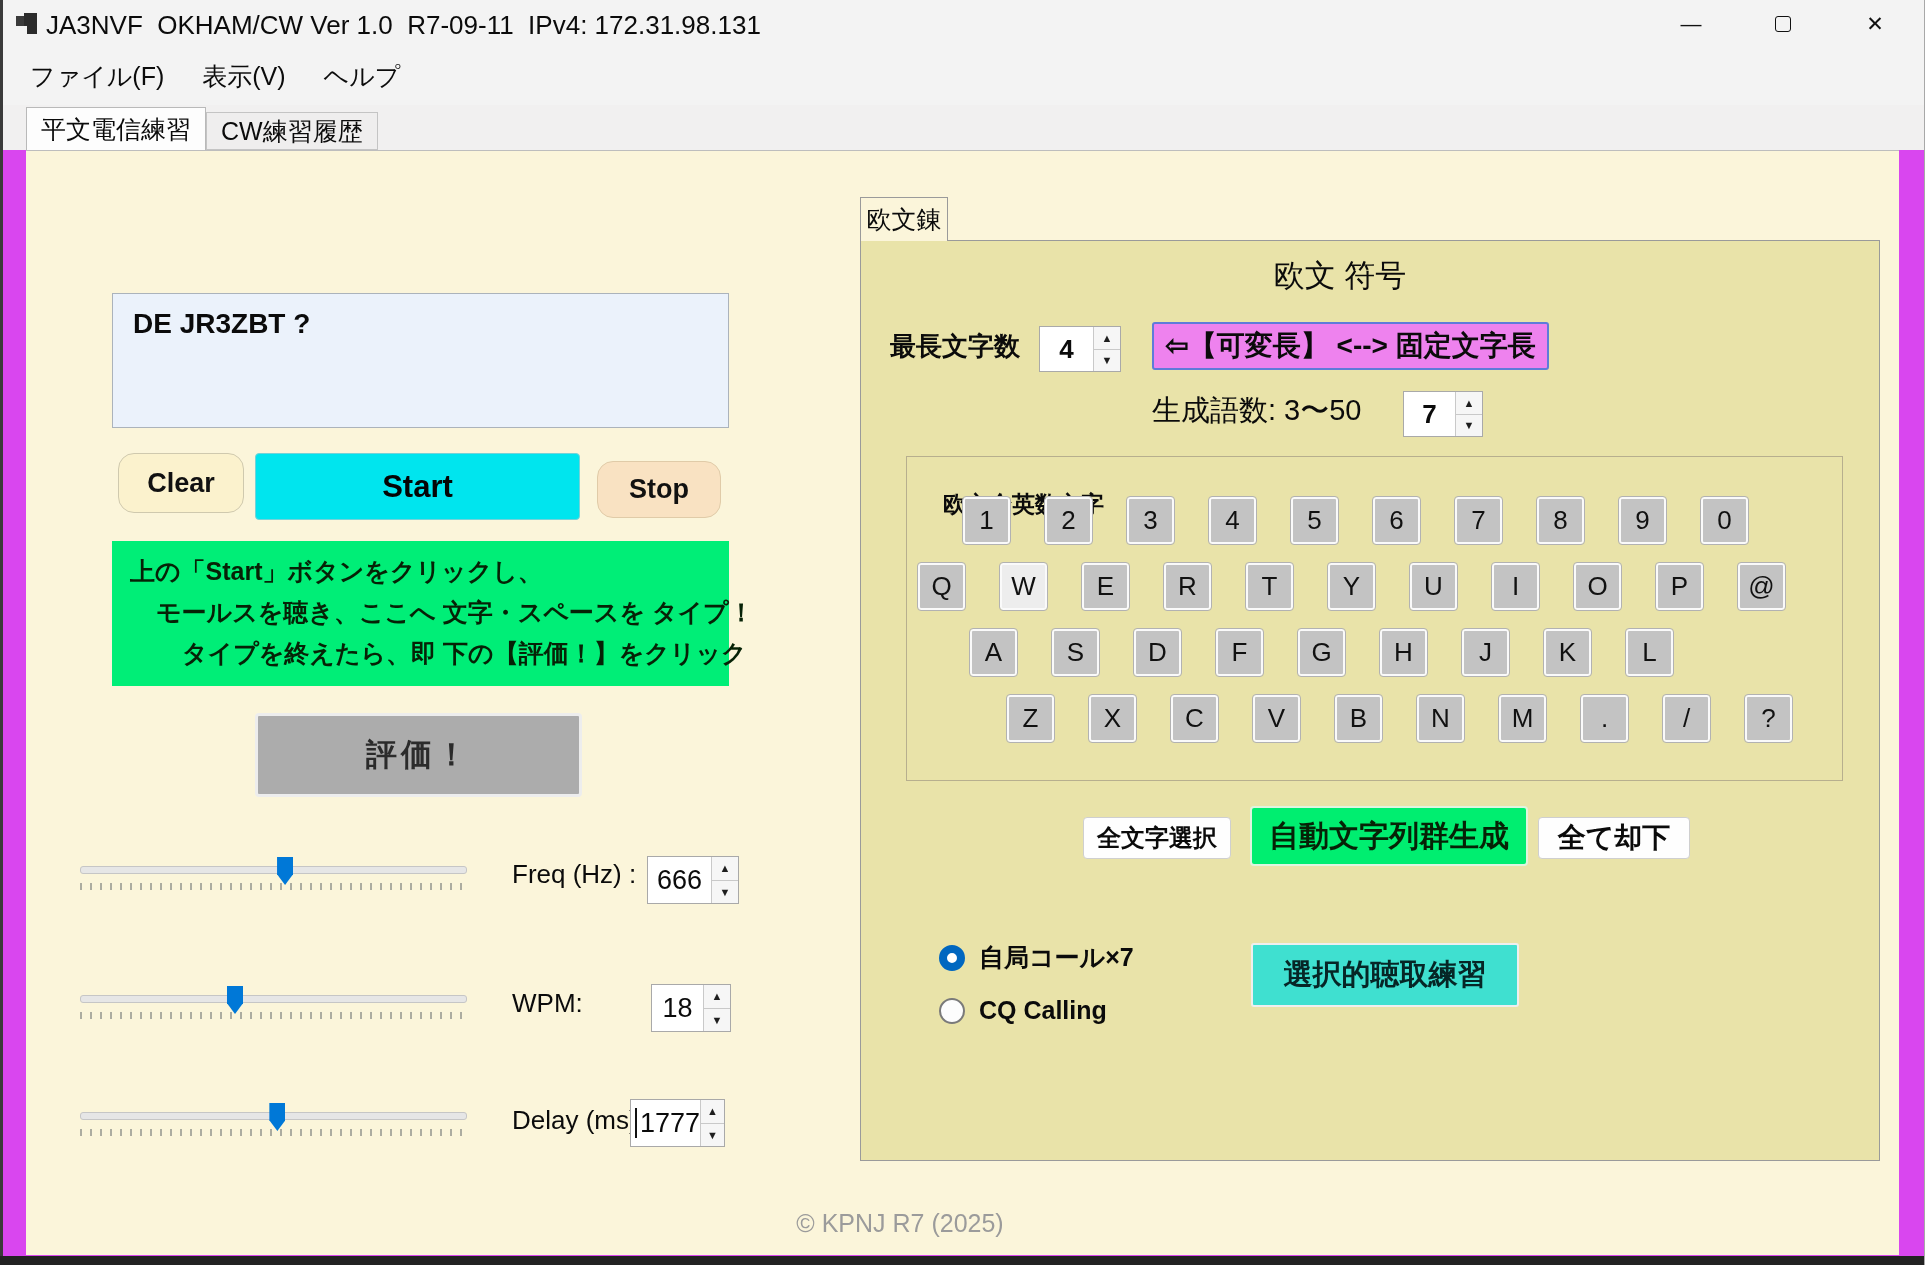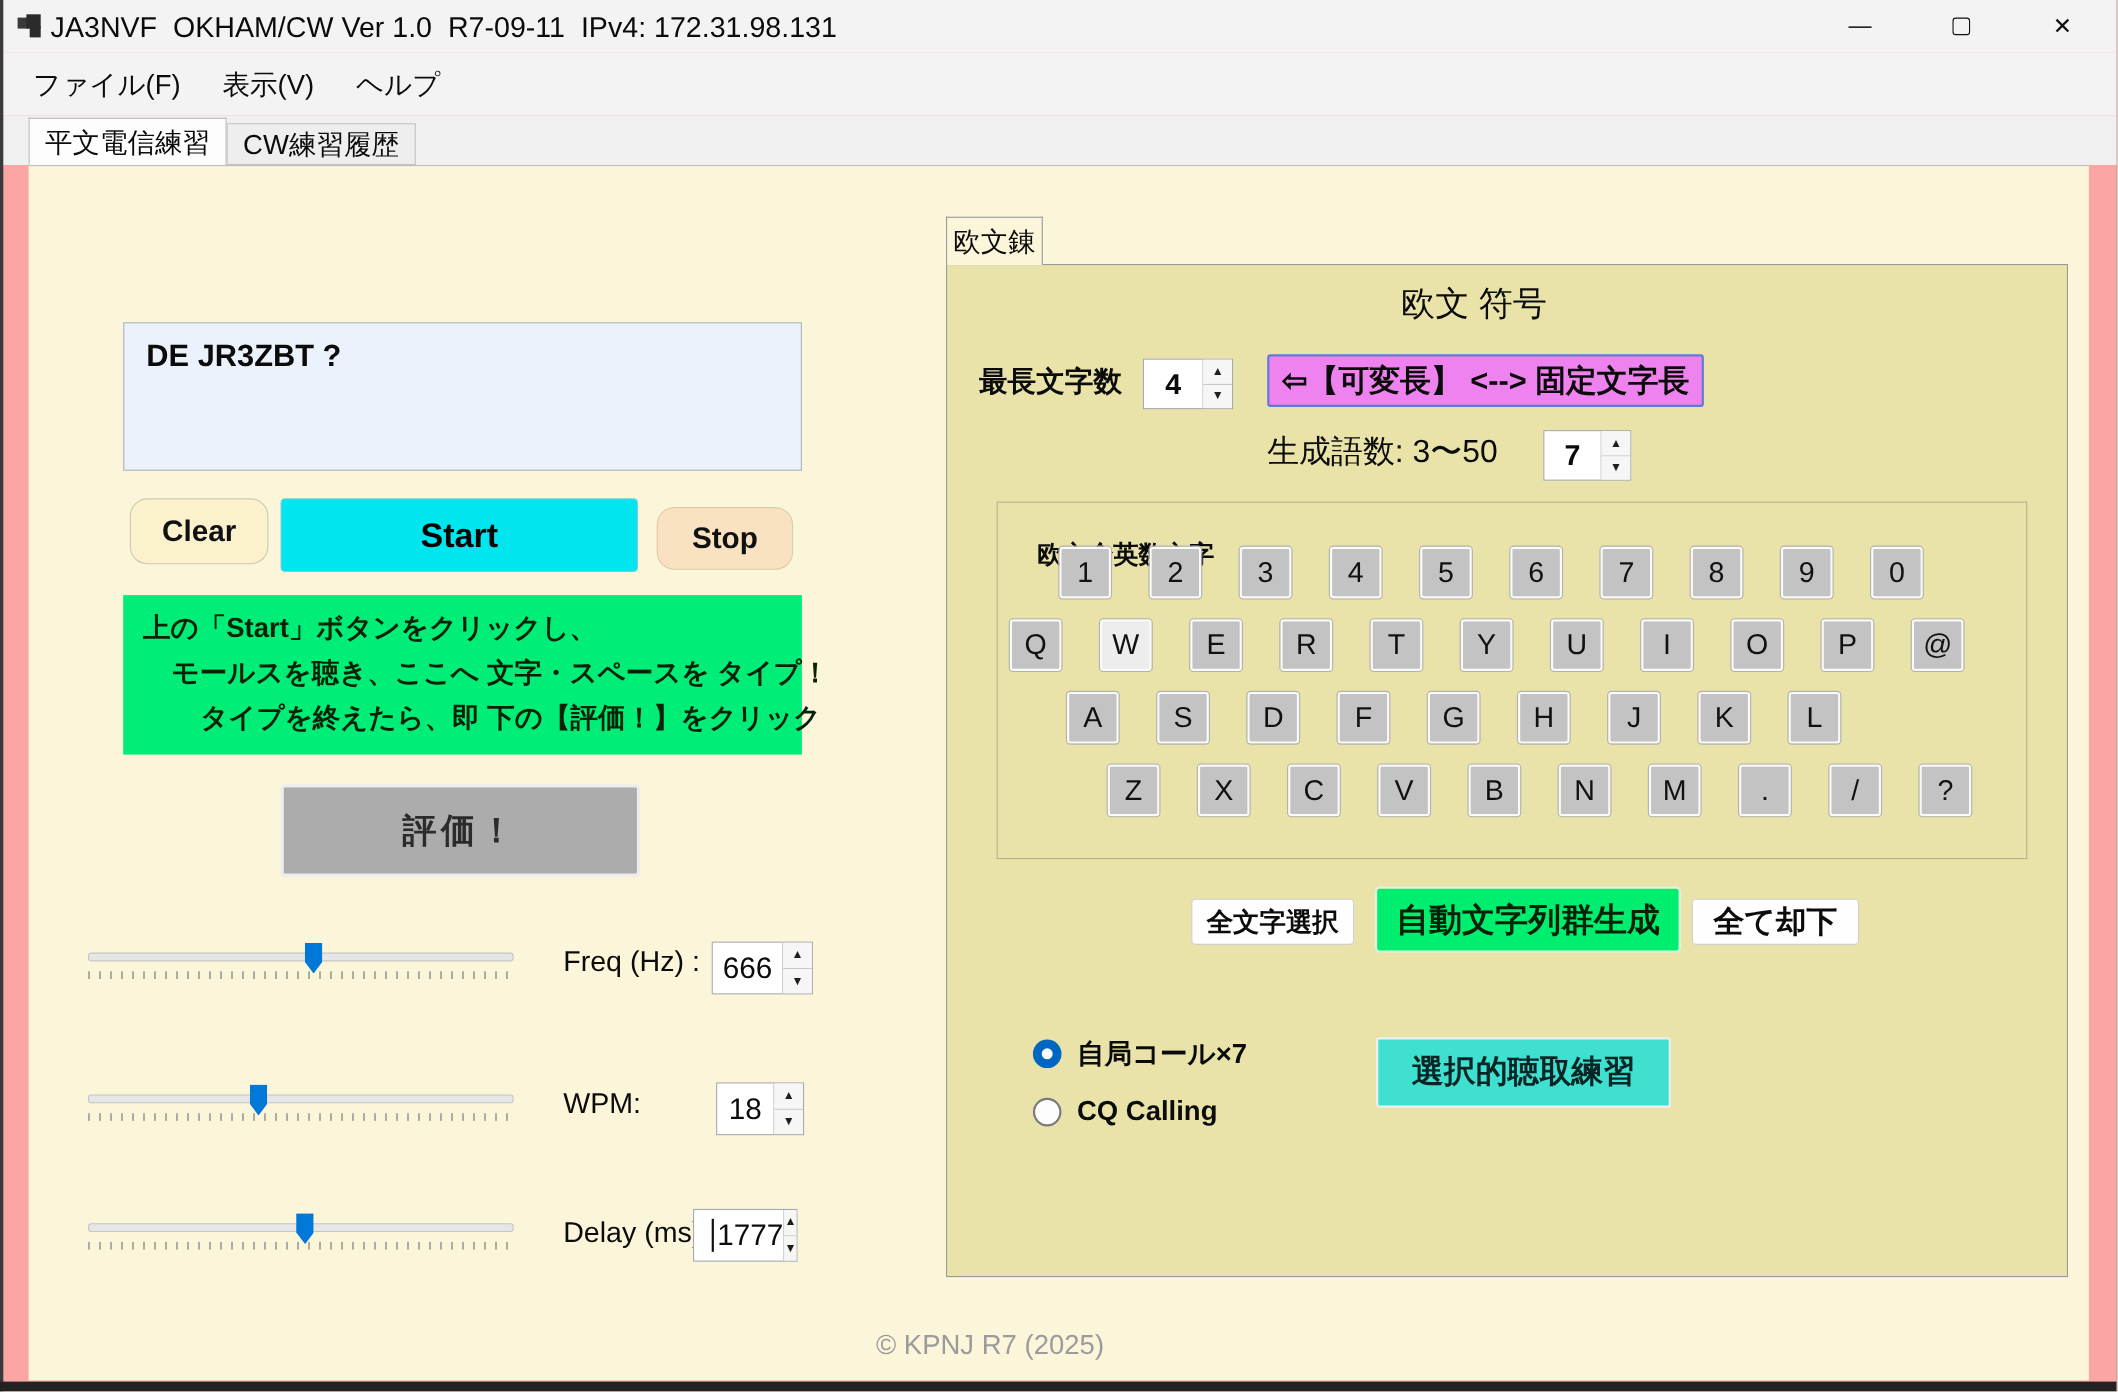--- a/index.html
+++ b/index.html
@@ -1,19 +1,19 @@
 <!DOCTYPE html>
 <html><head>
 <meta charset="utf-8">
 <style>
   * { box-sizing: border-box; margin: 0; padding: 0; }
   html,body { width:1925px; height:1265px; }
   body { font-family:"Liberation Sans","DejaVu Sans",sans-serif; background:#DADADA; position:relative; overflow:hidden; }
 
-  .window { position:absolute; inset:0; background:#fca5a5; border-right:1px solid #A8A8A8; }
+  .window { position:absolute; inset:0; background:#d946ef; border-right:1px solid #A8A8A8; }
   .left-edge { position:absolute; left:0; top:0; bottom:0; width:3px; background:#3A3A3A; z-index:50; }
   .bottom-bar { position:absolute; left:0; right:0; bottom:0; height:9px; background:#222; z-index:50; }
 
   
   .titlebar { position:absolute; left:0; top:0; right:0; height:48px; background:#F3F3F3; }
   .app-icon { position:absolute; left:16px; top:13px; width:24px; height:24px; }
   .app-icon .sq1 { position:absolute; left:0; top:3px; width:10px; height:10px; background:#3A3A3A; }
   .app-icon .sq2 { position:absolute; left:8px; top:0; width:13px; height:13px; background:#2B2B2B; }
   .app-icon .sq3 { position:absolute; left:11px; top:11px; width:10px; height:10px; background:#2B2B2B; }
   .title-text { position:absolute; left:46px; top:10px; font-size:26px; color:#0B0B0B; white-space:pre; }
@@ -67,21 +67,21 @@
 
   
   .spinner { position:absolute; height:48px; background:#FFF; border:1px solid #A9A9A9; display:flex; }
   .spin-value { flex:1; display:flex; align-items:center; justify-content:center; font-size:27px; color:#0B0B0B; }
   .spin-arrows { width:27px; display:flex; flex-direction:column; border-left:1px solid #C9C9C9; }
   .spin-arrow { flex:1; background:#F6F6F6; display:flex; align-items:center; justify-content:center; font-size:11px; color:#1E1E1E; border:none; }
   .spin-arrow:first-child { border-bottom:1px solid #C9C9C9; }
   .sp-freq  { left:621px; top:705px; width:92px; }
   .sp-wpm   { left:625px; top:833px; width:80px; }
   .sp-delay { left:604px; top:948px; width:95px; }
-  .sp-delay .spin-value { justify-content:flex-start; padding-left:16px; }
+  .sp-delay .spin-value { justify-content:flex-start; padding-left:4px; }
   .caret { width:2px; height:30px; background:#111; margin-right:3px; }
 
   
   .right-tab { position:absolute; left:834px; top:46px; width:88px; height:44px; background:#FBF5DA; border:1px solid #9A9A9A; border-bottom:none; display:flex; align-items:center; justify-content:center; font-size:25px; color:#0B0B0B; z-index:2; }
   .right-panel { position:absolute; left:834px; top:89px; width:1020px; height:921px; background:#E9E3A9; border:1px solid #9A9A9A; }
   .rp-title { position:absolute; left:0; right:60px; top:14px; text-align:center; font-size:31px; color:#0B0B0B; }
 
   .maxlen-label { position:absolute; left:29px; top:88px; font-size:26px; font-weight:600; color:#0B0B0B; }
   .sp-maxlen { left:178px; top:85px; width:82px; height:46px; }
   .sp-maxlen .spin-value, .sp-wc .spin-value { font-weight:bold; font-size:26px; }

